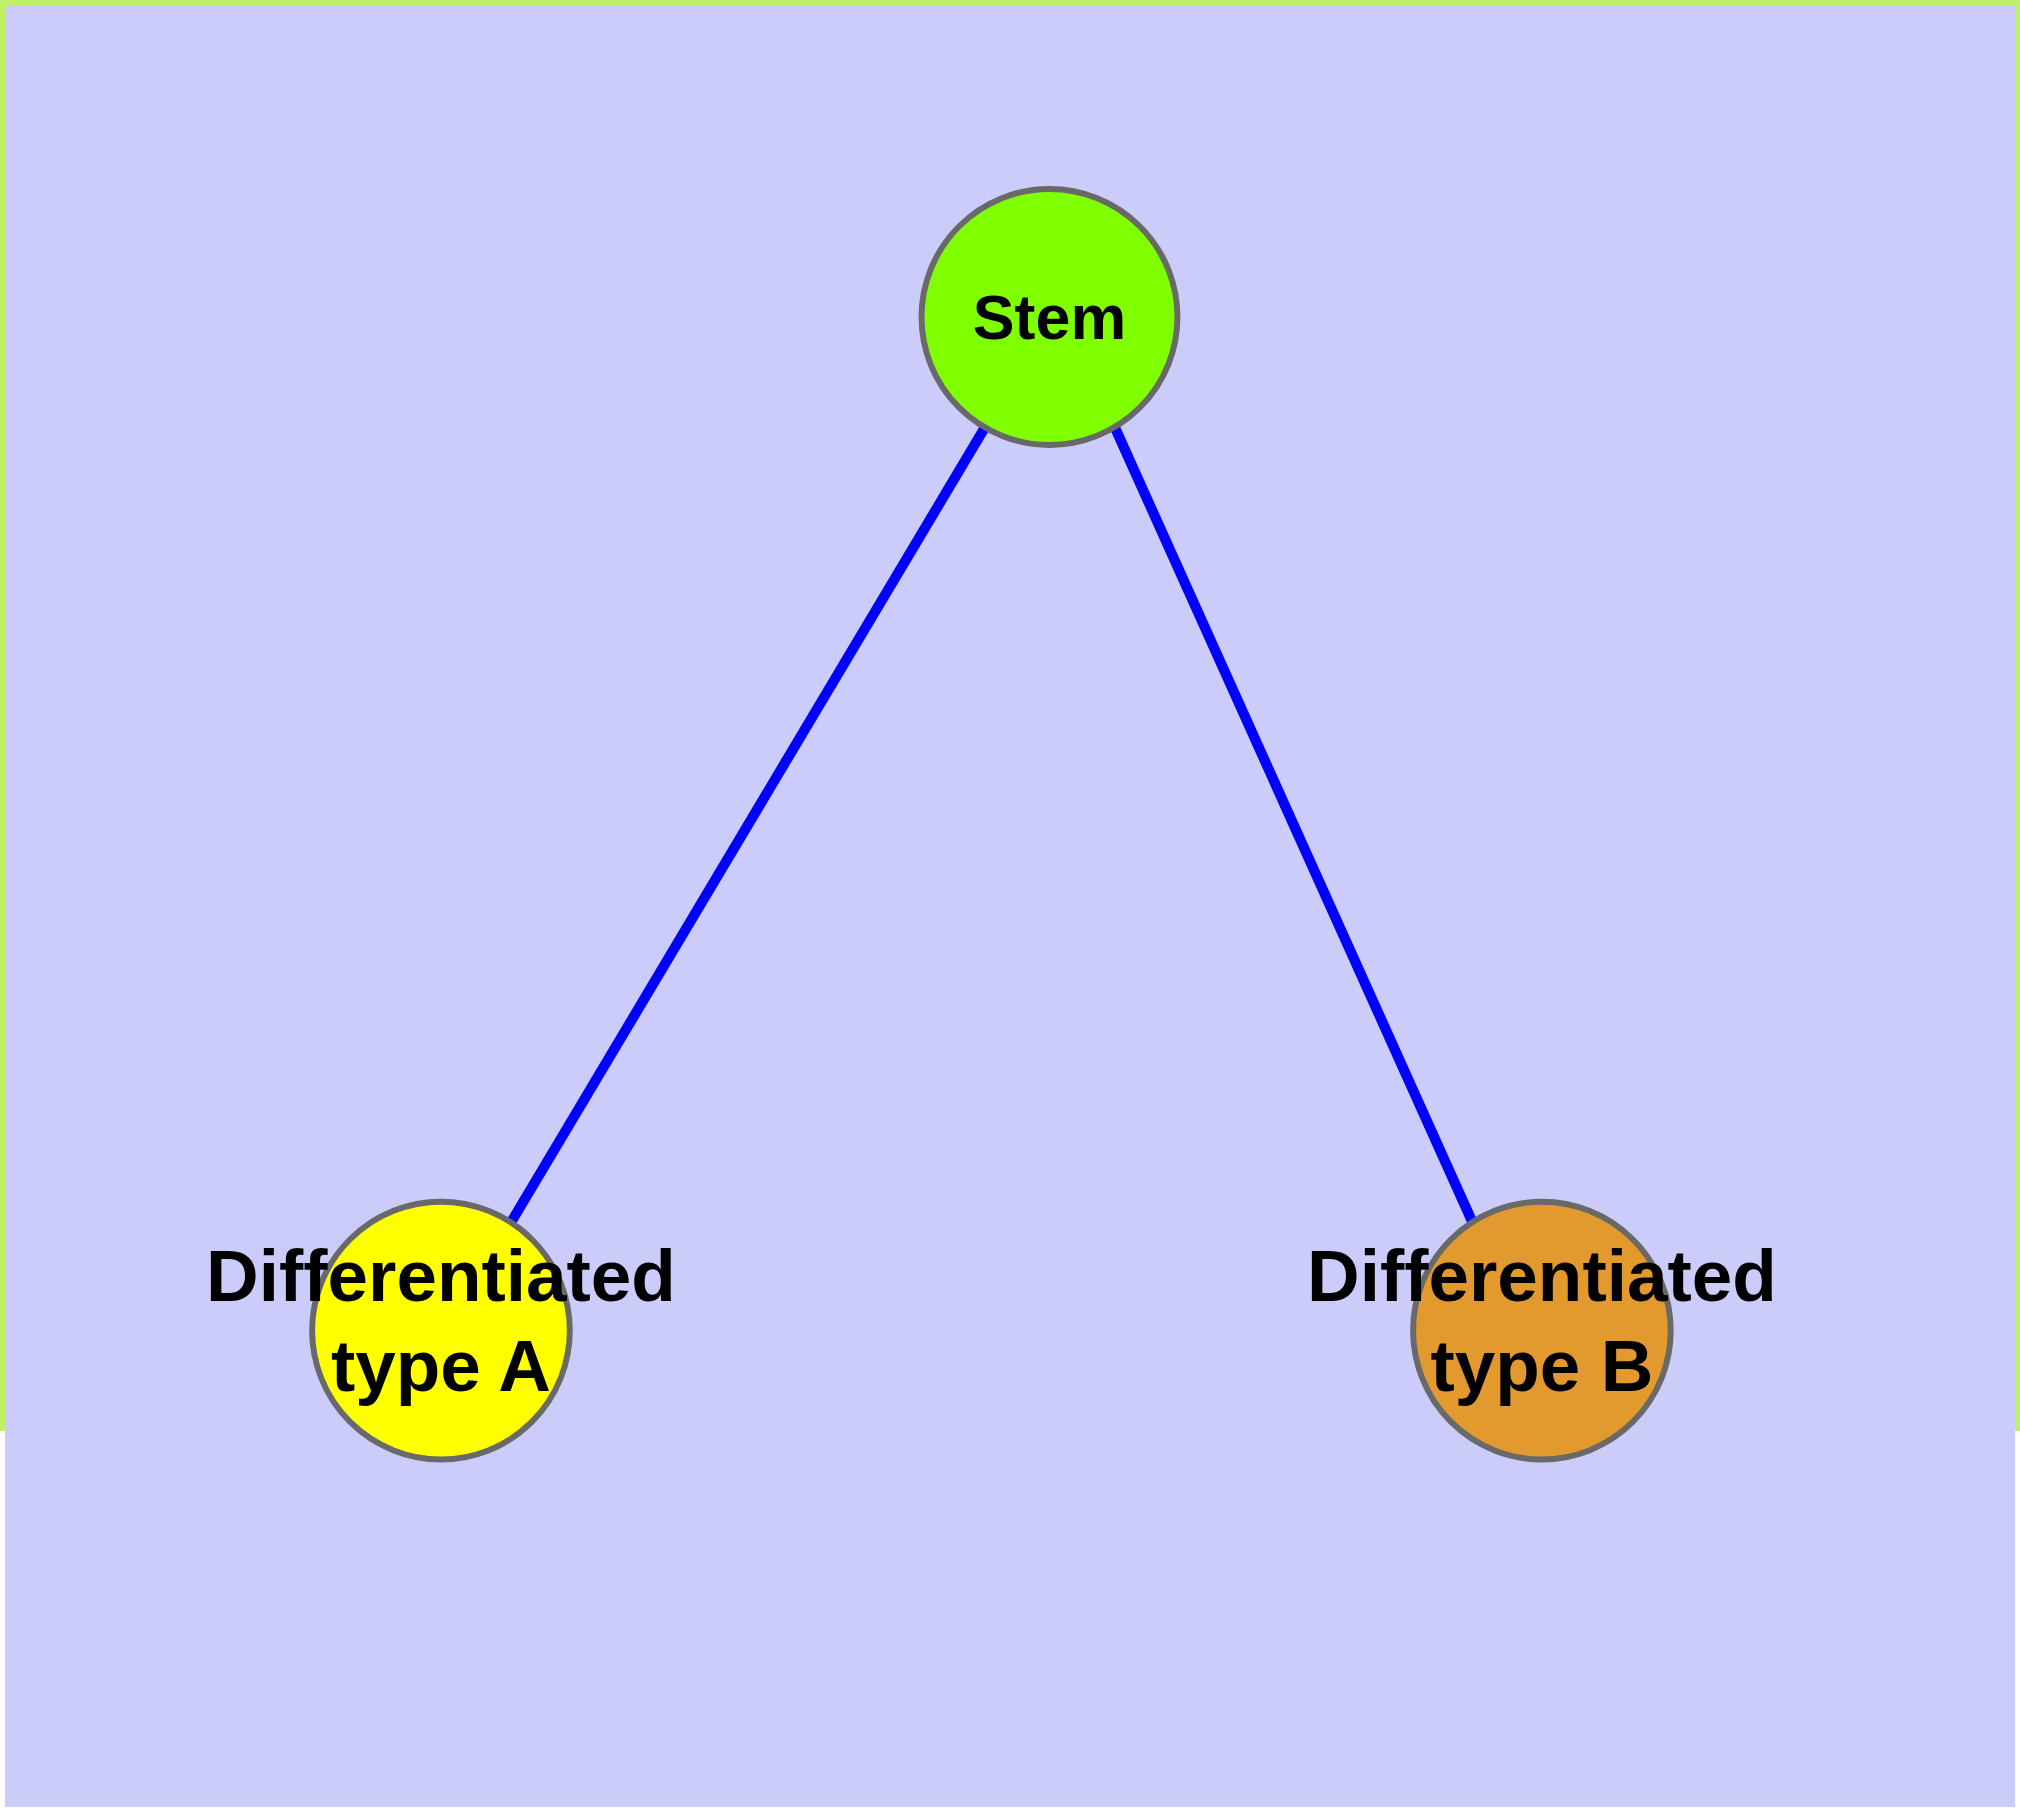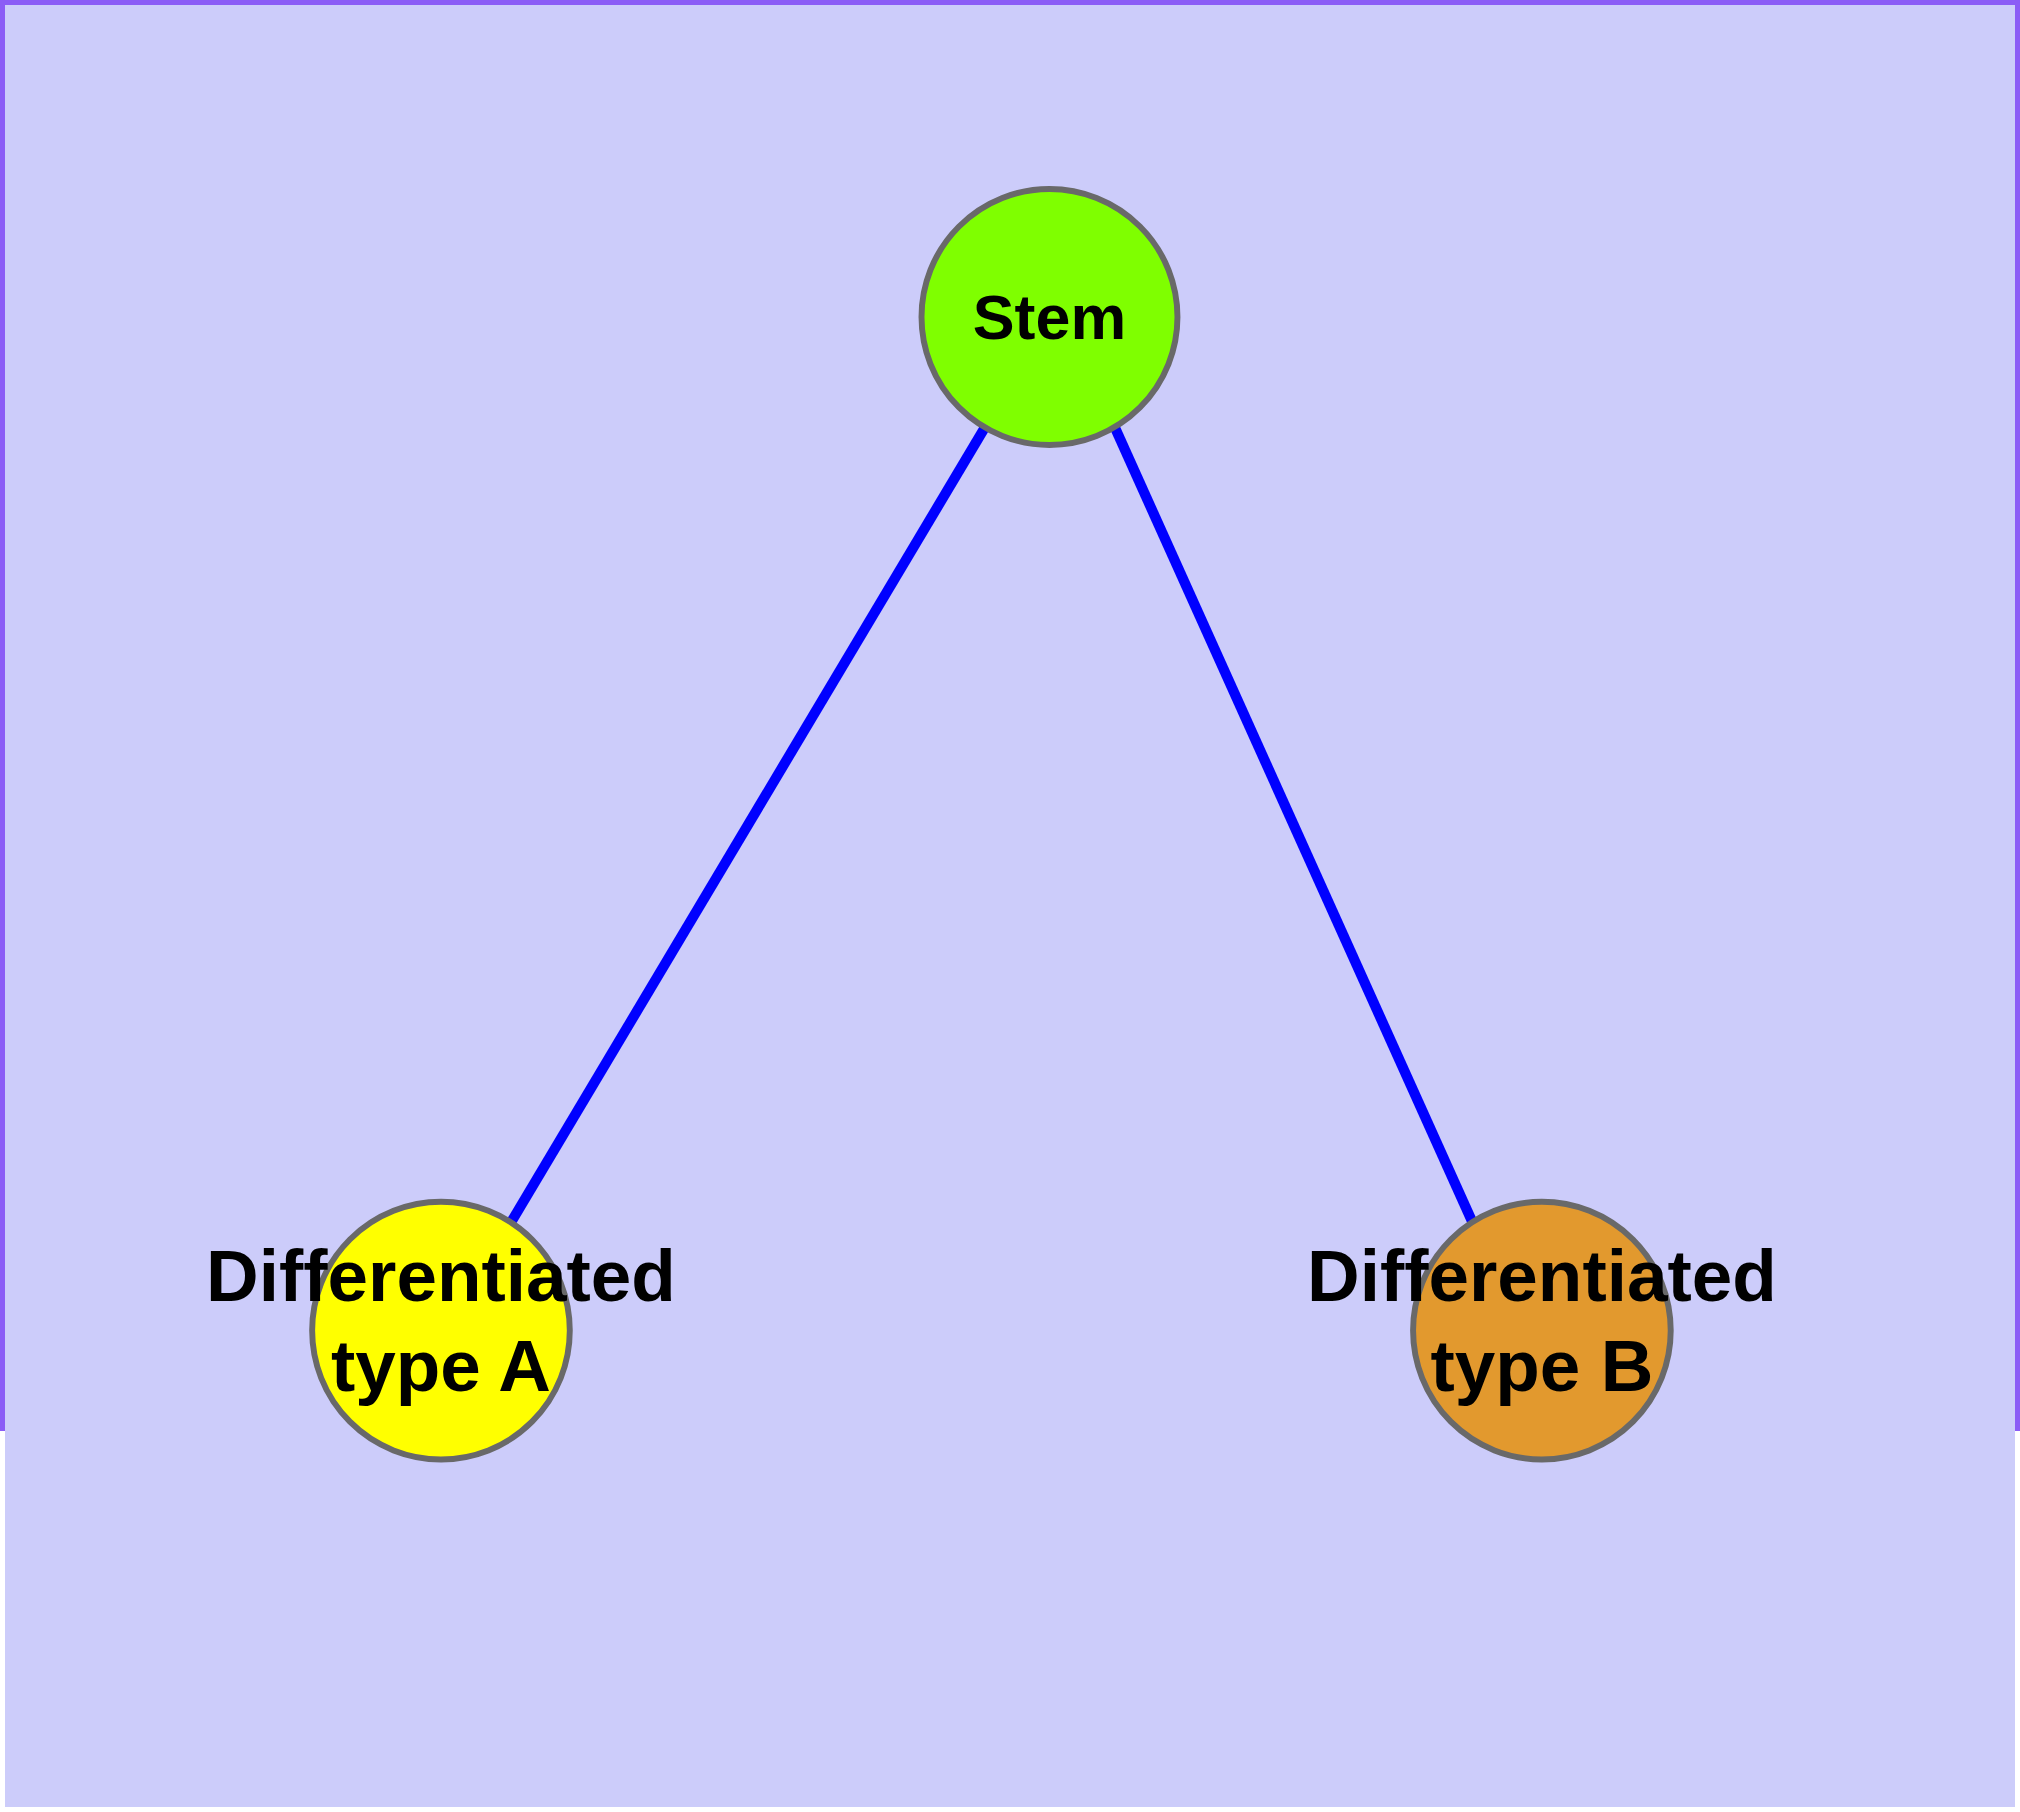--- a/index.html
+++ b/index.html
@@ -11,21 +11,21 @@
   body {
     width: 2021px;
     height: 1812px;
     overflow: hidden;
     font-family: "Liberation Sans", sans-serif;
   }
   #canvas-root {
     position: relative;
     width: 2021px;
     height: 1431px;
-    background: #8b5cf6;
+    background: #bef264;
   }
   #graph-plane {
     position: absolute;
     left: 5.1px;
     top: 5.1px;
     width: 2010px;
     height: 1802px;
     background: #ccccfa;
   }
   #graph-svg {

